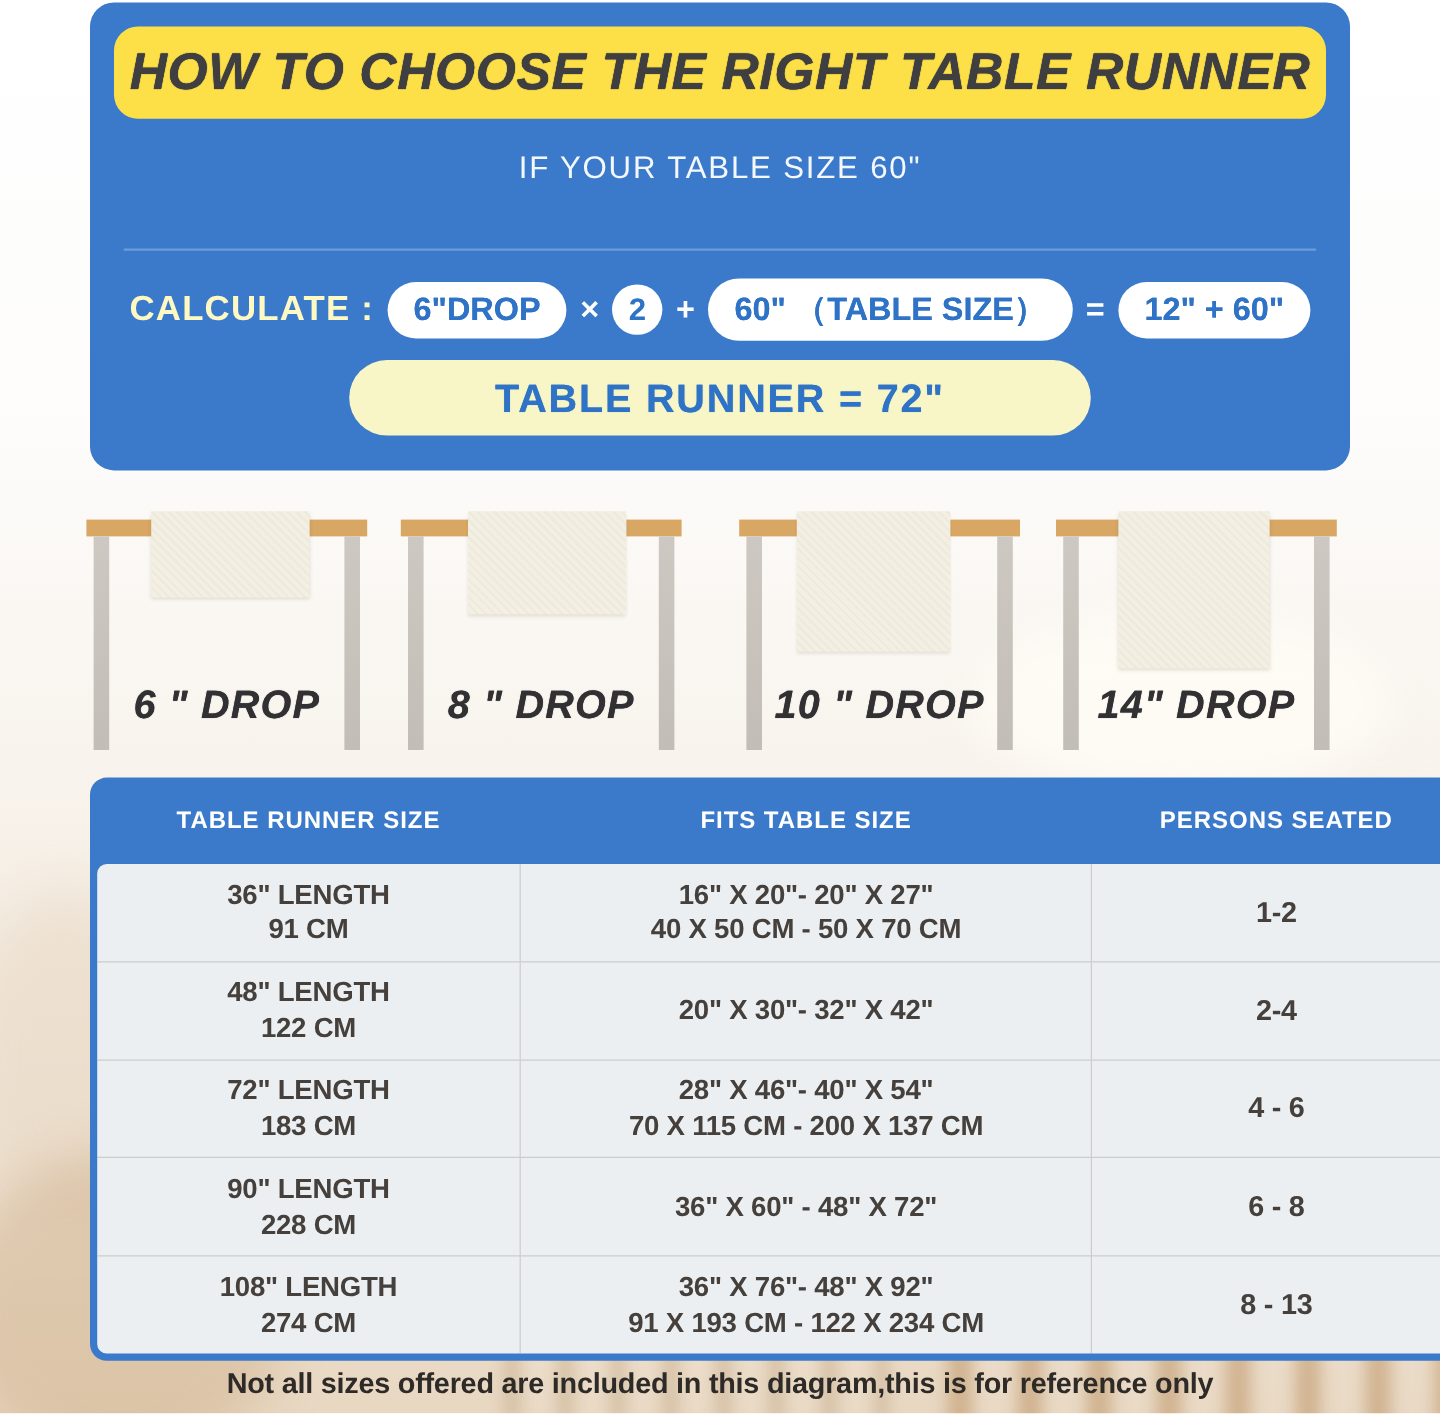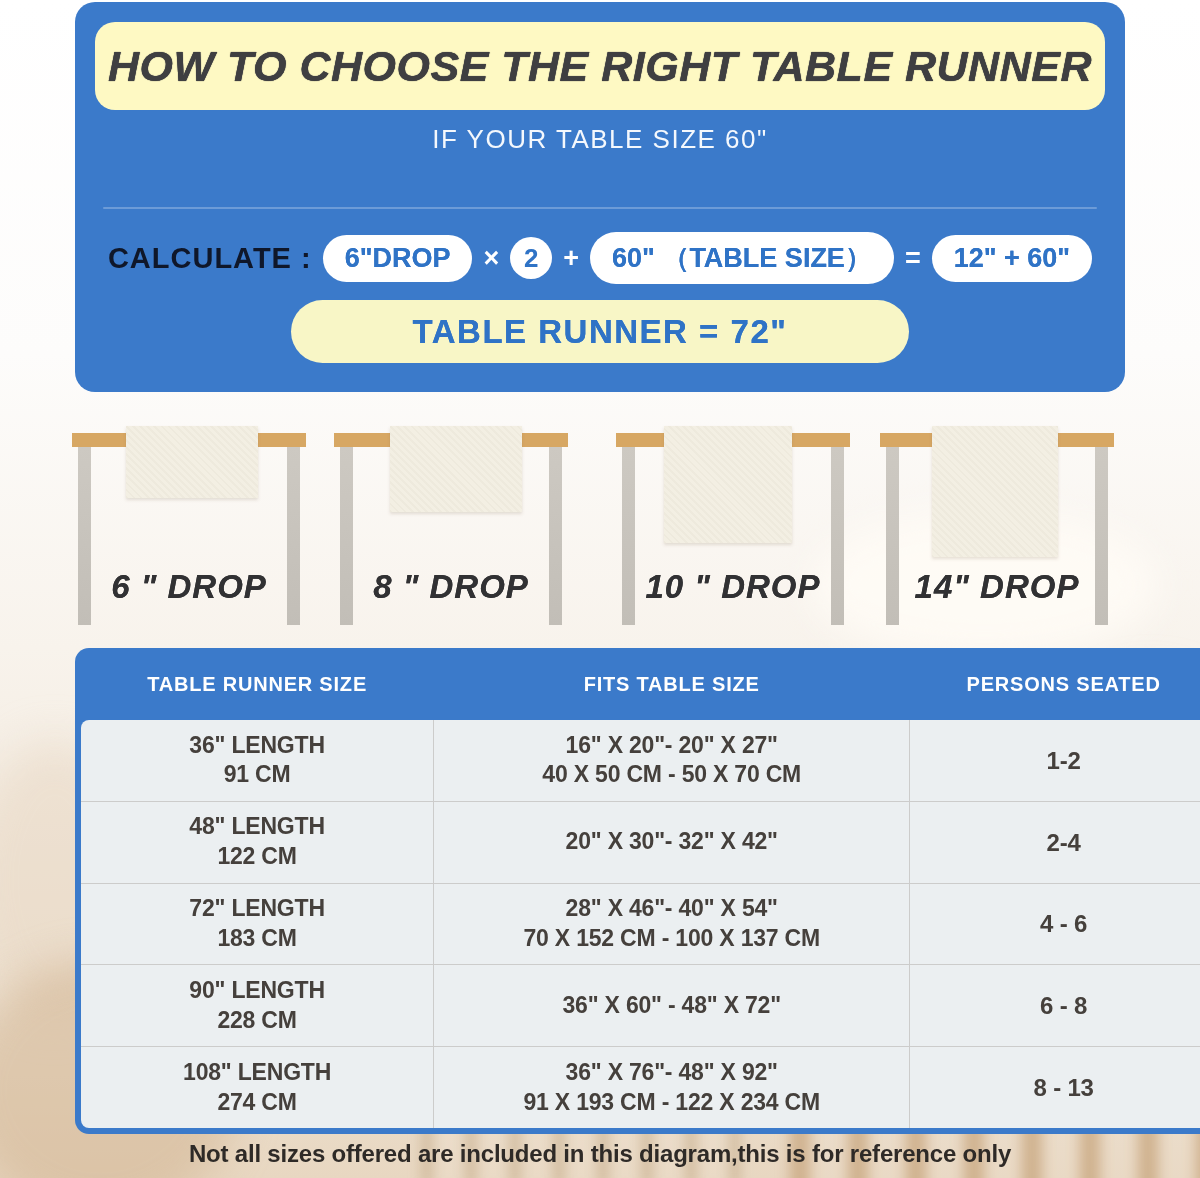--- a/index.html
+++ b/index.html
@@ -19,35 +19,35 @@
   .spindles-right   { right:-20px; top:1000px; width:430px; height:200px;
                       background:repeating-linear-gradient(90deg, rgba(185,143,95,0.55) 0 20px, rgba(244,236,226,0.12) 20px 58px);
                       filter:blur(7px); }
   .spindles-mid     { left:420px; top:1075px; width:330px; height:110px;
                       background:repeating-linear-gradient(90deg, rgba(178,148,108,0.35) 0 14px, rgba(250,245,238,0.1) 14px 44px);
                       filter:blur(6px); }
 
   
   .banner { position:absolute; left:75px; top:2px; width:1050px; height:390px;
             background:#3B7ACA; border-radius:20px; }
-  .title-box { position:absolute; left:20px; right:20px; top:20px; height:88px;
-               background:#fef9c3; border-radius:20px;
+  .title-box { position:absolute; left:20px; right:20px; top:20px; height:77px;
+               background:#fde047; border-radius:20px;
                display:flex; align-items:center; justify-content:center; }
   .title-box h1 { font-size:43px; font-weight:bold; font-style:italic; color:#3F3F41;
                   white-space:nowrap; letter-spacing:0.5px;
                   text-shadow:0 0 0.7px #3F3F41, 0 0 0.7px #3F3F41; }
   .sub { position:absolute; left:0; width:100%; text-align:center; color:#F4F8FD;
          font-size:26px; letter-spacing:1.5px; font-weight:400; }
   .sub1 { top:122px; }
   .sub2 { top:160px; }
   .banner-divider { position:absolute; top:205px; left:28px; right:28px; height:2px;
                     background:rgba(255,255,255,0.25); border-radius:1px; }
   .calc-row { position:absolute; top:230px; left:0; width:100%;
               display:flex; align-items:center; justify-content:center; gap:11px; }
-  .calc-label { color:#0f172a; font-weight:bold; font-size:29px; letter-spacing:1px; white-space:nowrap; }
+  .calc-label { color:#fef9c3; font-weight:bold; font-size:29px; letter-spacing:1px; white-space:nowrap; }
   .pill { background:#fff; color:#2F73C6; font-weight:bold; font-size:27px;
           padding:8px 22px; border-radius:999px; white-space:nowrap;
           text-shadow:0 0 0.5px #2F73C6; }
   .op { color:#fff; font-size:27px; font-weight:bold; }
   .circle { background:#fff; color:#2F73C6; width:42px; height:42px; border-radius:50%;
             display:flex; align-items:center; justify-content:center;
             font-weight:bold; font-size:26px; flex:0 0 42px; }
   .result-pill { position:absolute; top:298px; left:50%; transform:translateX(-50%);
                  width:618px; height:63px; background:#F8F6C6; border-radius:999px;
                  display:flex; align-items:center; justify-content:center;
@@ -201,21 +201,21 @@
         </div>
       </div>
 
       <div class="trow">
         <div class="tcell">
           <div>72" LENGTH</div>
           <div>183 CM</div>
         </div>
         <div class="tcell tcell-mid">
           <div>28" X 46"- 40" X 54"</div>
-          <div>70 X 152 CM - 100 X 137 CM</div>
+          <div>70 X 115 CM - 200 X 137 CM</div>
         </div>
         <div class="tcell tcell-persons">
           <div>4 - 6</div>
         </div>
       </div>
 
       <div class="trow">
         <div class="tcell">
           <div>90" LENGTH</div>
           <div>228 CM</div>

